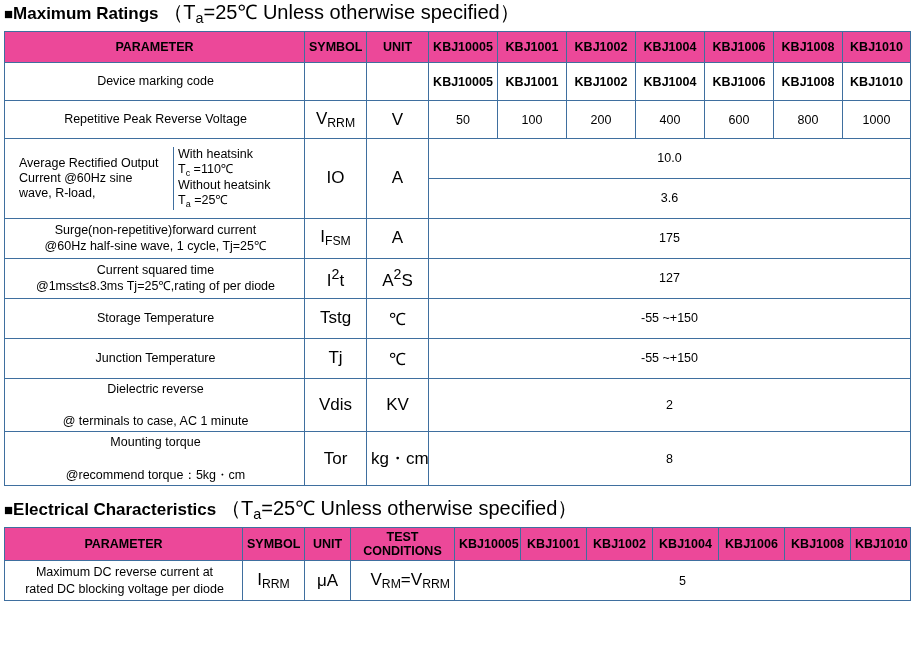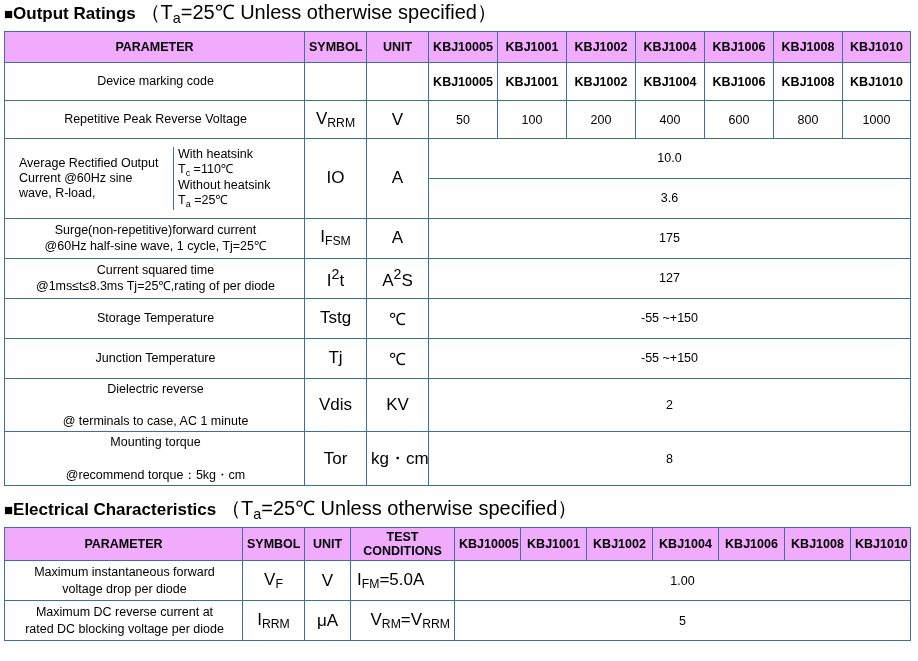--- a/index.html
+++ b/index.html
@@ -48,21 +48,21 @@
     font-size: 12px;
   }
   table.t1 { width: 906px; margin: 0 0 0 4px; }
   table.t2 { width: 906px; margin: 0 0 0 4px; }
   td, th {
     border: 1px solid #3f6f9f;
     padding: 2px 4px;
     vertical-align: middle;
   }
   thead th {
-    background: #f0abfc;
+    background: #ec4899;
     font-weight: bold;
     text-align: center;
     font-size: 12.5px;
     height: 26px;
   }
   .sym {
     text-align: center;
     font-size: 17px;
     white-space: nowrap;
   }
@@ -106,21 +106,21 @@
     text-align: center;
   }
   .spacer { height: 10px; }
 </style>
 </head>
 <body>
 
 <div class="page">
 
   <div class="section-title">
-    <span class="bullet">■</span><span>Output Ratings</span>
+    <span class="bullet">■</span><span>Maximum Ratings</span>
     <span class="cond"><span>（T</span><span class="sub">a</span><span>=25℃ Unless otherwise specified）</span></span>
   </div>
 
   <table class="t1">
     <colgroup>
       <col style="width:300px">
       <col style="width:62px">
       <col style="width:62px">
       <col style="width:69px">
       <col style="width:69px">
@@ -295,30 +295,20 @@
         <th>KBJ1002</th>
         <th>KBJ1004</th>
         <th>KBJ1006</th>
         <th>KBJ1008</th>
         <th>KBJ1010</th>
       </tr>
     </thead>
     <tbody>
       <tr style="height:40px">
         <td class="leftlabel-cell">
-          <span>Maximum instantaneous forward</span><br>
-          <span>voltage drop per diode</span>
-        </td>
-        <td class="sym"><span>V</span><span class="sub">F</span></td>
-        <td class="sym">V</td>
-        <td class="sym" style="text-align:left; padding-left:6px;"><span>I</span><span class="sub">FM</span><span>=5.0A</span></td>
-        <td colspan="7" class="val">1.00</td>
-      </tr>
-      <tr style="height:40px">
-        <td class="leftlabel-cell">
           <span>Maximum DC reverse current at</span><br>
           <span>rated DC blocking voltage per diode</span>
         </td>
         <td class="sym"><span>I</span><span class="sub">RRM</span></td>
         <td class="sym">μA</td>
         <td class="sym" style="text-align:right; padding-left:6px;"><span>V</span><span class="sub">RM</span><span>=V</span><span class="sub">RRM</span></td>
         <td colspan="7" class="val">5</td>
       </tr>
     </tbody>
   </table>

